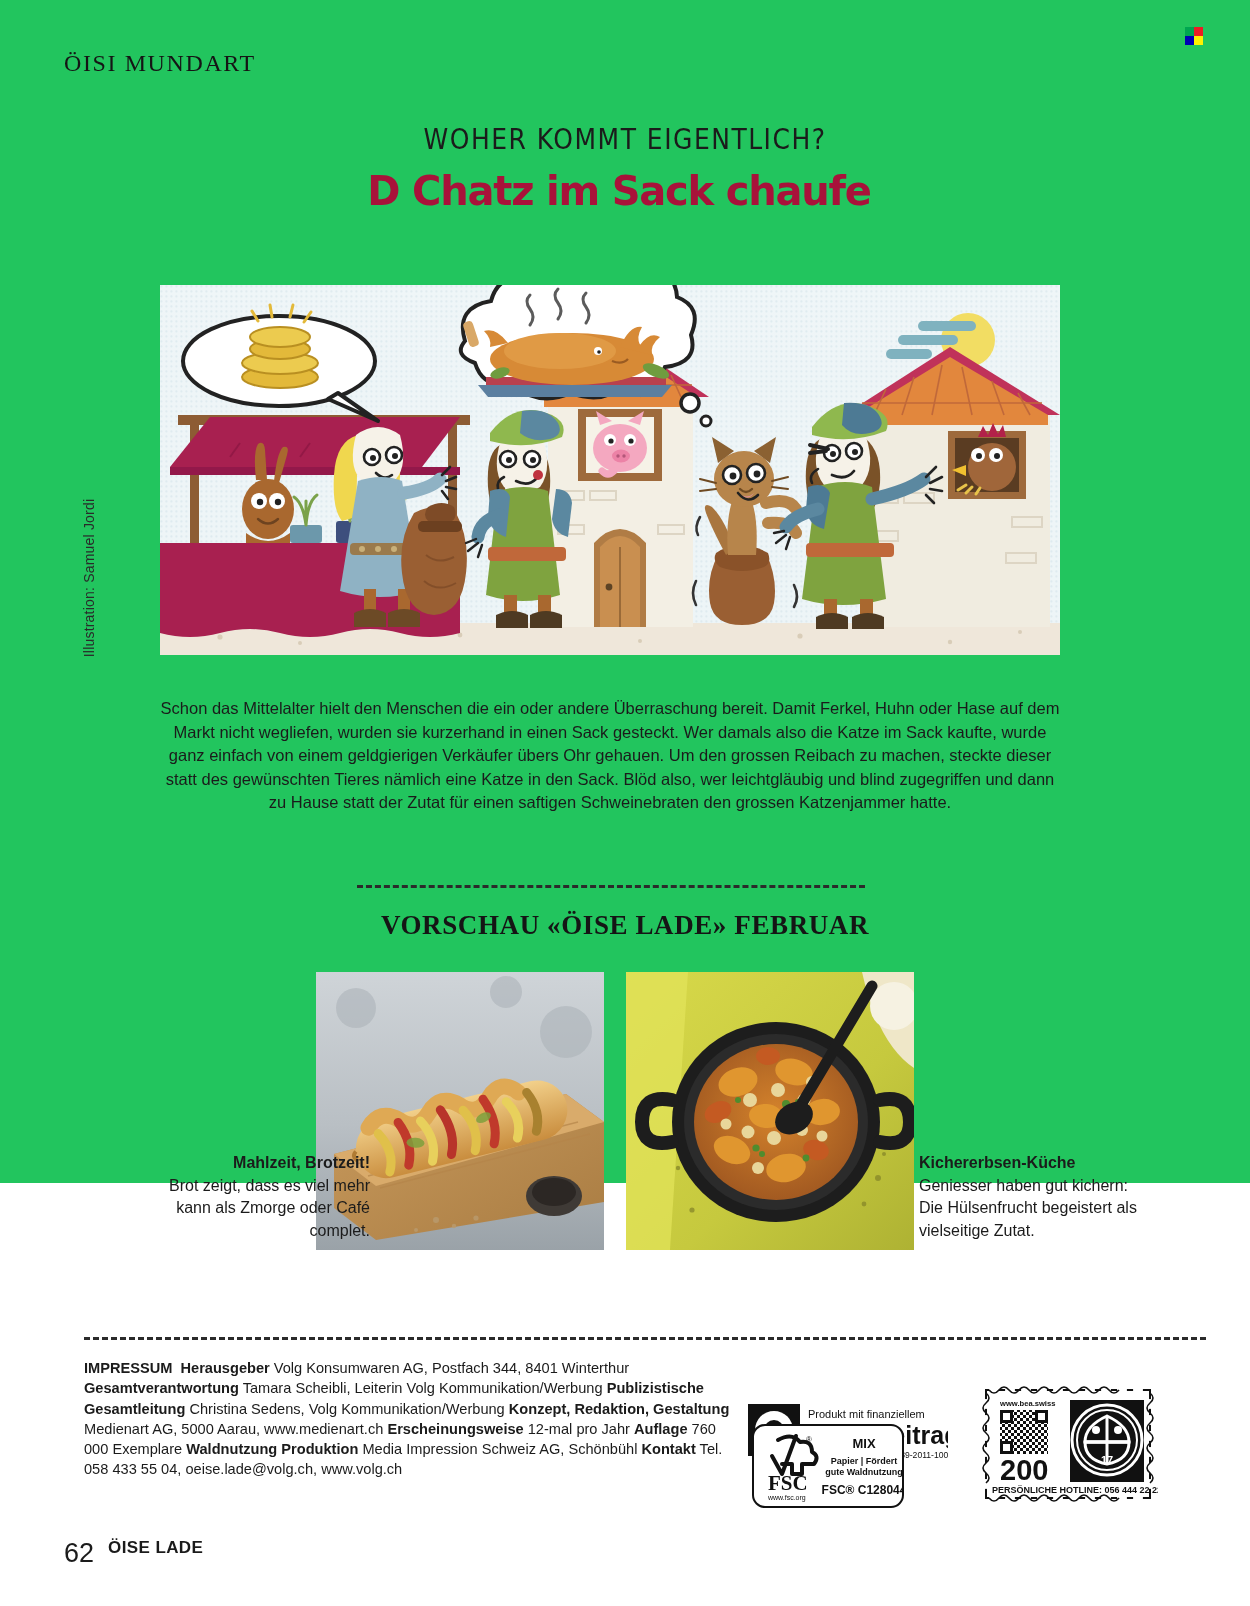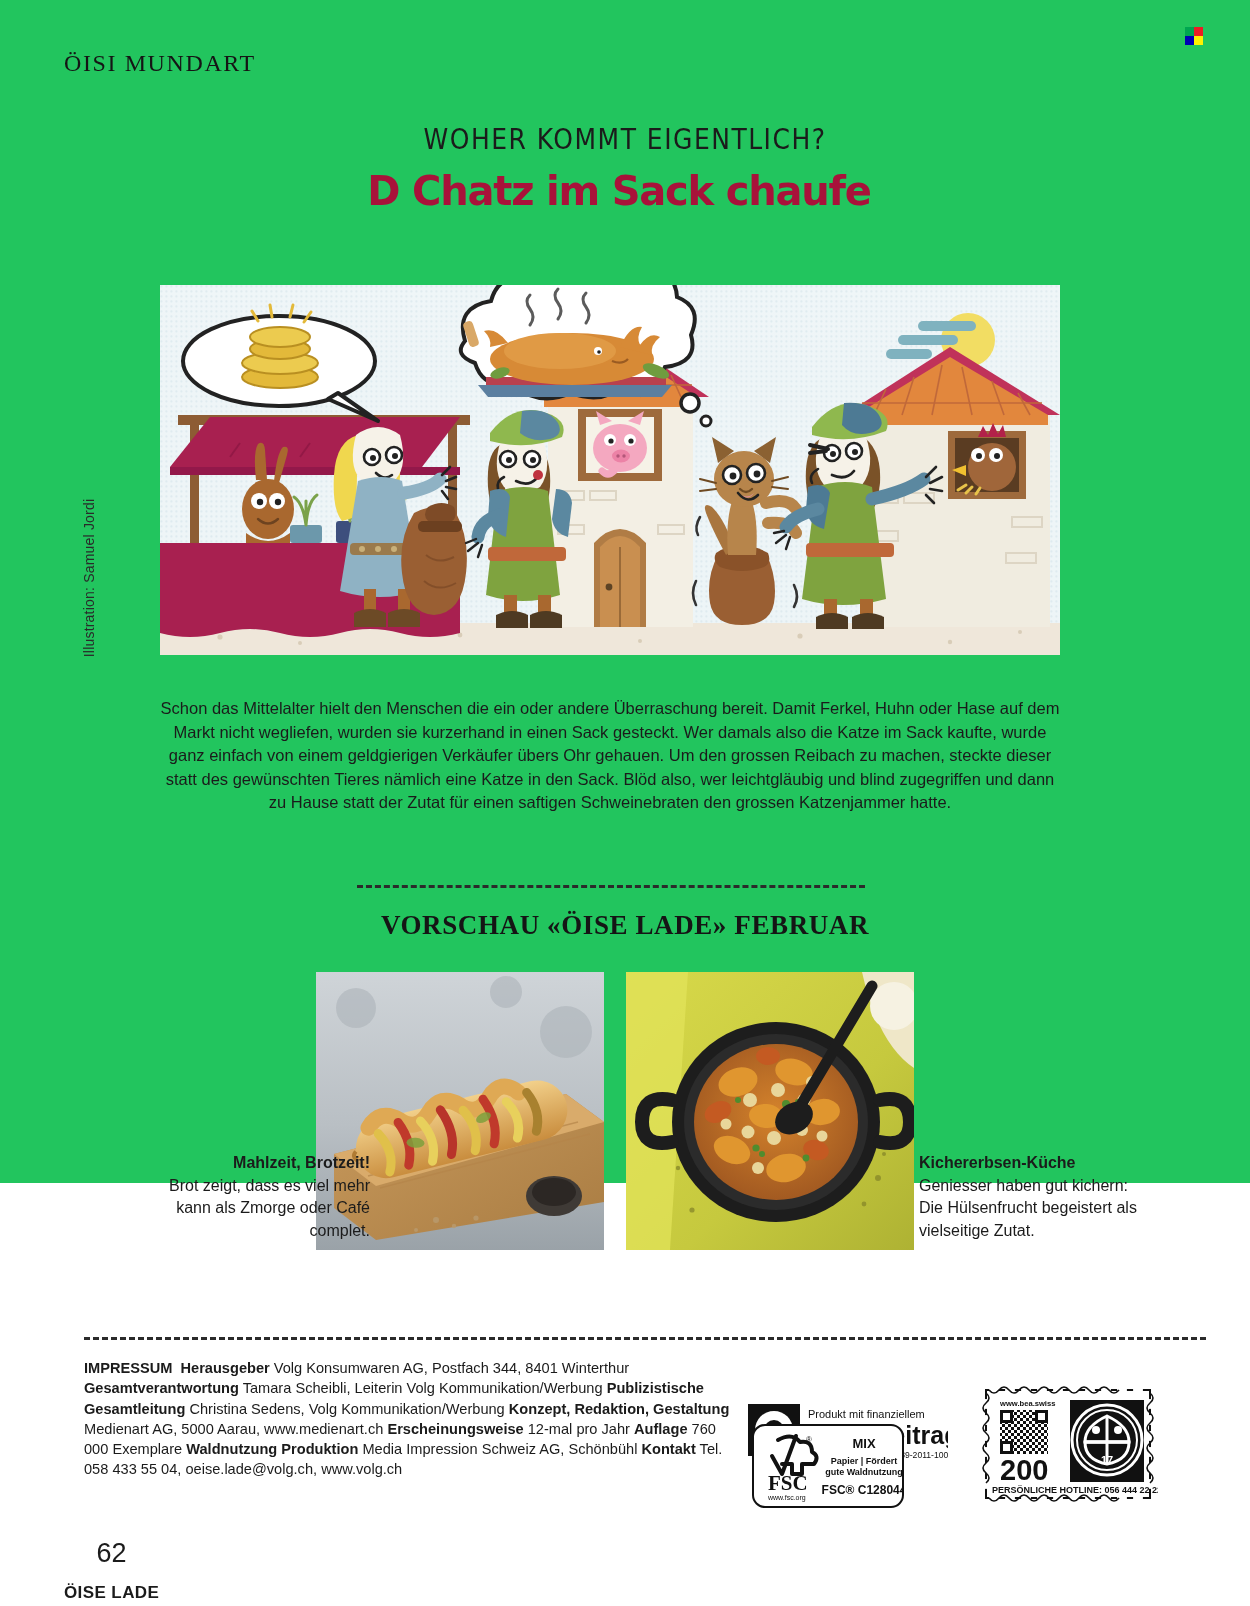--- a/index.html
+++ b/index.html
@@ -93,21 +93,21 @@
     font-size:14.6px; color:#1b1b1b;
   }
 
   
   .logos { position:absolute; left:748px; top:1392px; width:200px; height:80px; }
   .fsc   { position:absolute; left:752px; top:1424px; width:152px; height:84px; }
   .stamp { position:absolute; left:978px; top:1382px; width:180px; height:124px; }
   .logos svg, .fsc svg, .stamp svg { display:block; width:100%; height:100%; }
 
   
-  .footer { position:absolute; left:64px; top:1538px; display:flex; align-items:center; gap:14px;flex-direction:column; }
+  .footer { position:absolute; left:64px; top:1538px; display:flex; align-items:flex-start; gap:14px; }
   .footer .pageno { font-size:27px; font-weight:400; color:#1b1b1b; }
   .footer .section { font-size:17px; font-weight:700; letter-spacing:.4px; color:#1b1b1b; }
 </style>
 </head>
 <body>
 
 <div class="page">
 
   <div class="reg-mark">
     <i style="background:#00a651"></i>

